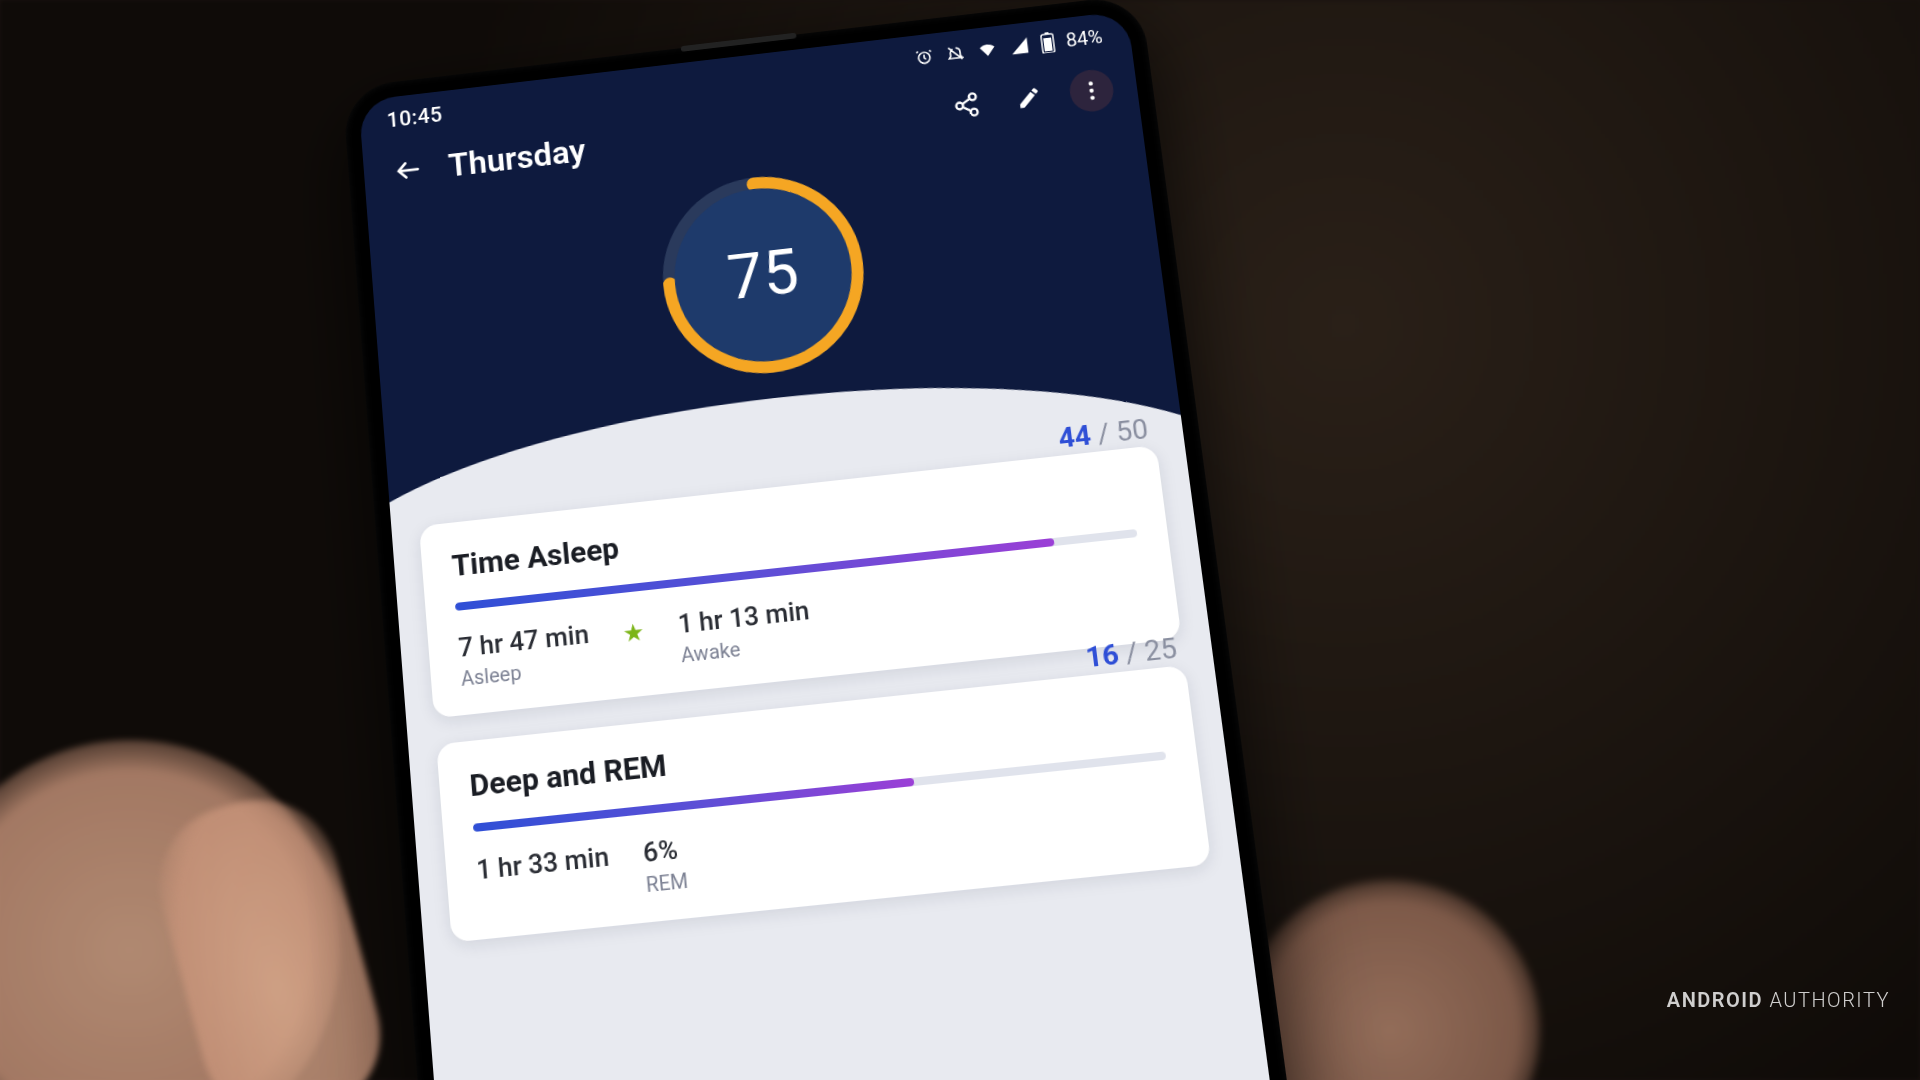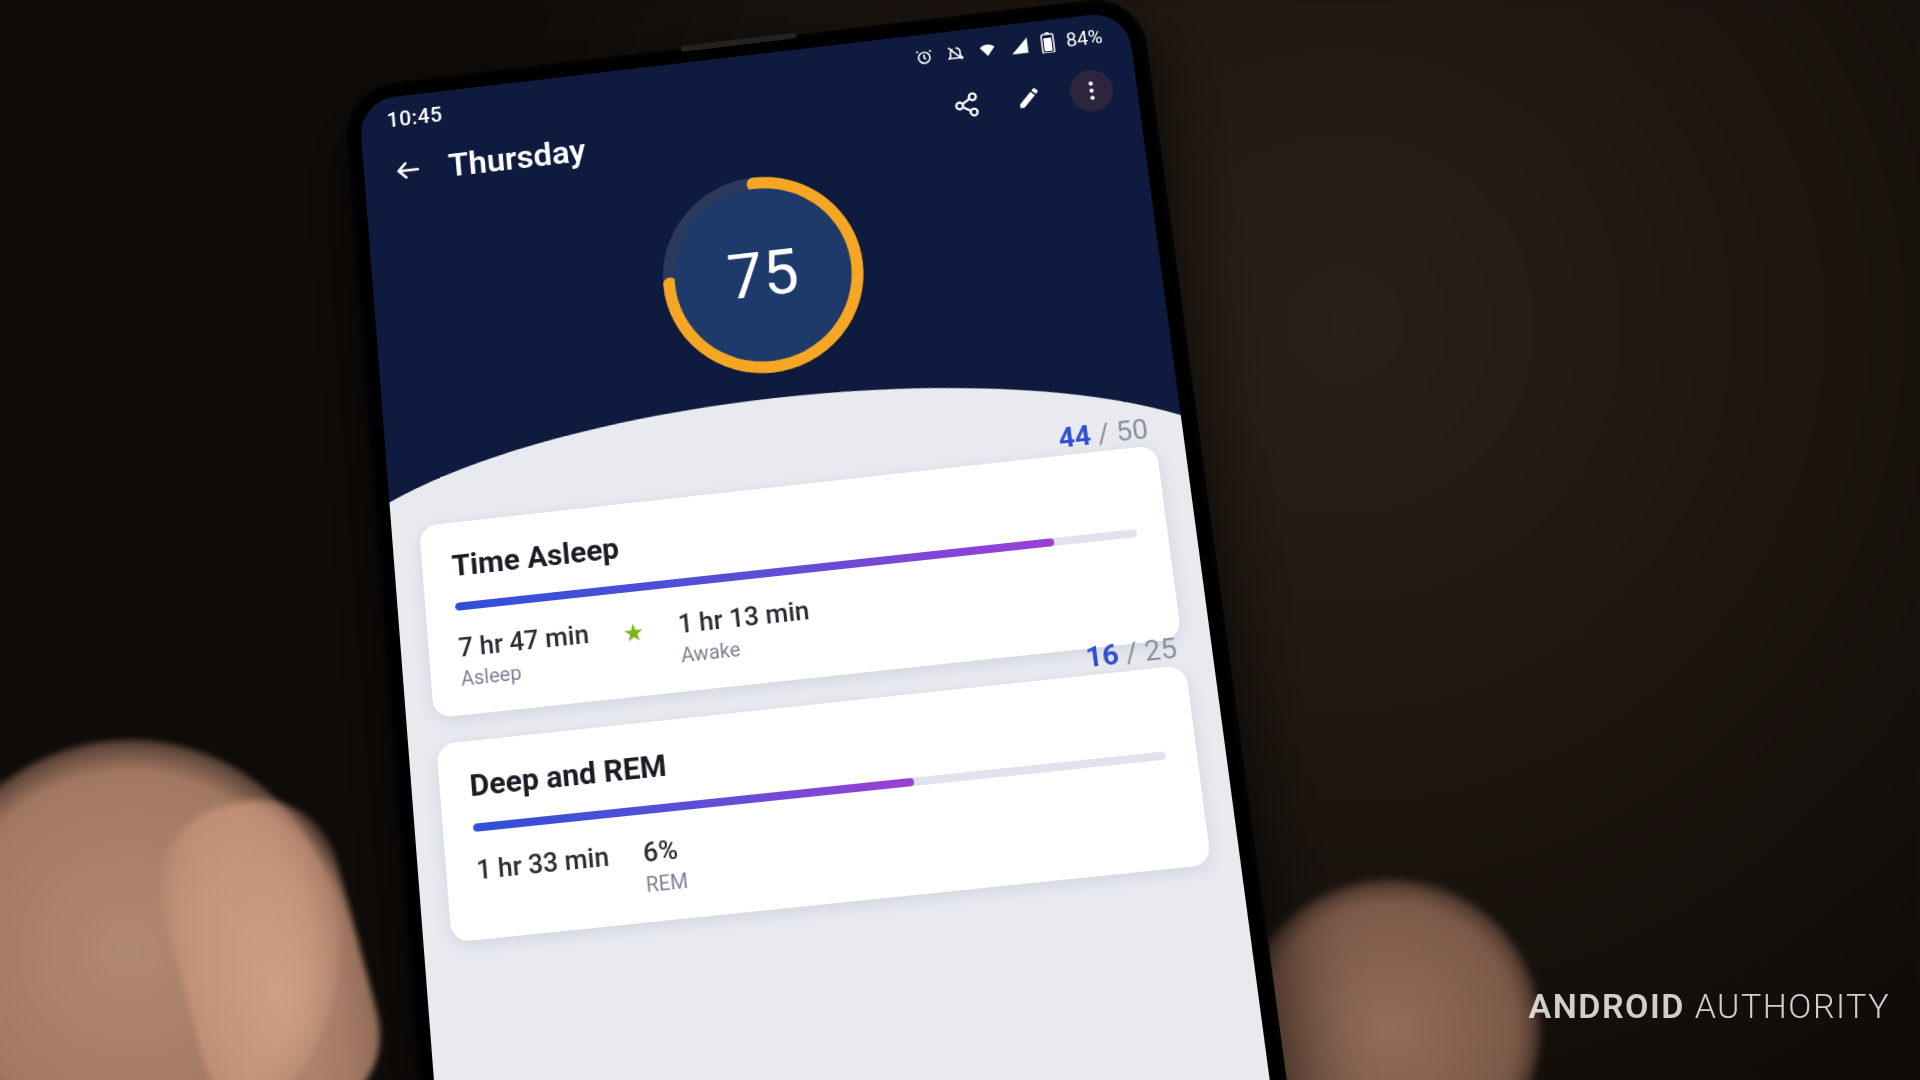--- a/index.html
+++ b/index.html
@@ -47,23 +47,23 @@
     width: 300px;
     height: 300px;
     background: radial-gradient(circle at 50% 50%, #c8947a 0%, #a87862 60%, transparent 80%);
     border-radius: 50%;
     opacity: 0.7;
     filter: blur(4px);
   }
   .watermark {
     position: absolute;
     right: 30px;
-    bottom: 54px;
+    bottom: 68px;
     color: rgba(255,255,255,0.8);
-    font-size: 34px;
+    font-size: 20px;
     letter-spacing: 1.5px;
     font-weight: 300;
   }
   .watermark .bold { font-weight: 600; }
   .phone-wrap {
     position: absolute;
     left: 370px;
     top: 20px;
     width: 830px;
     height: 1160px;

